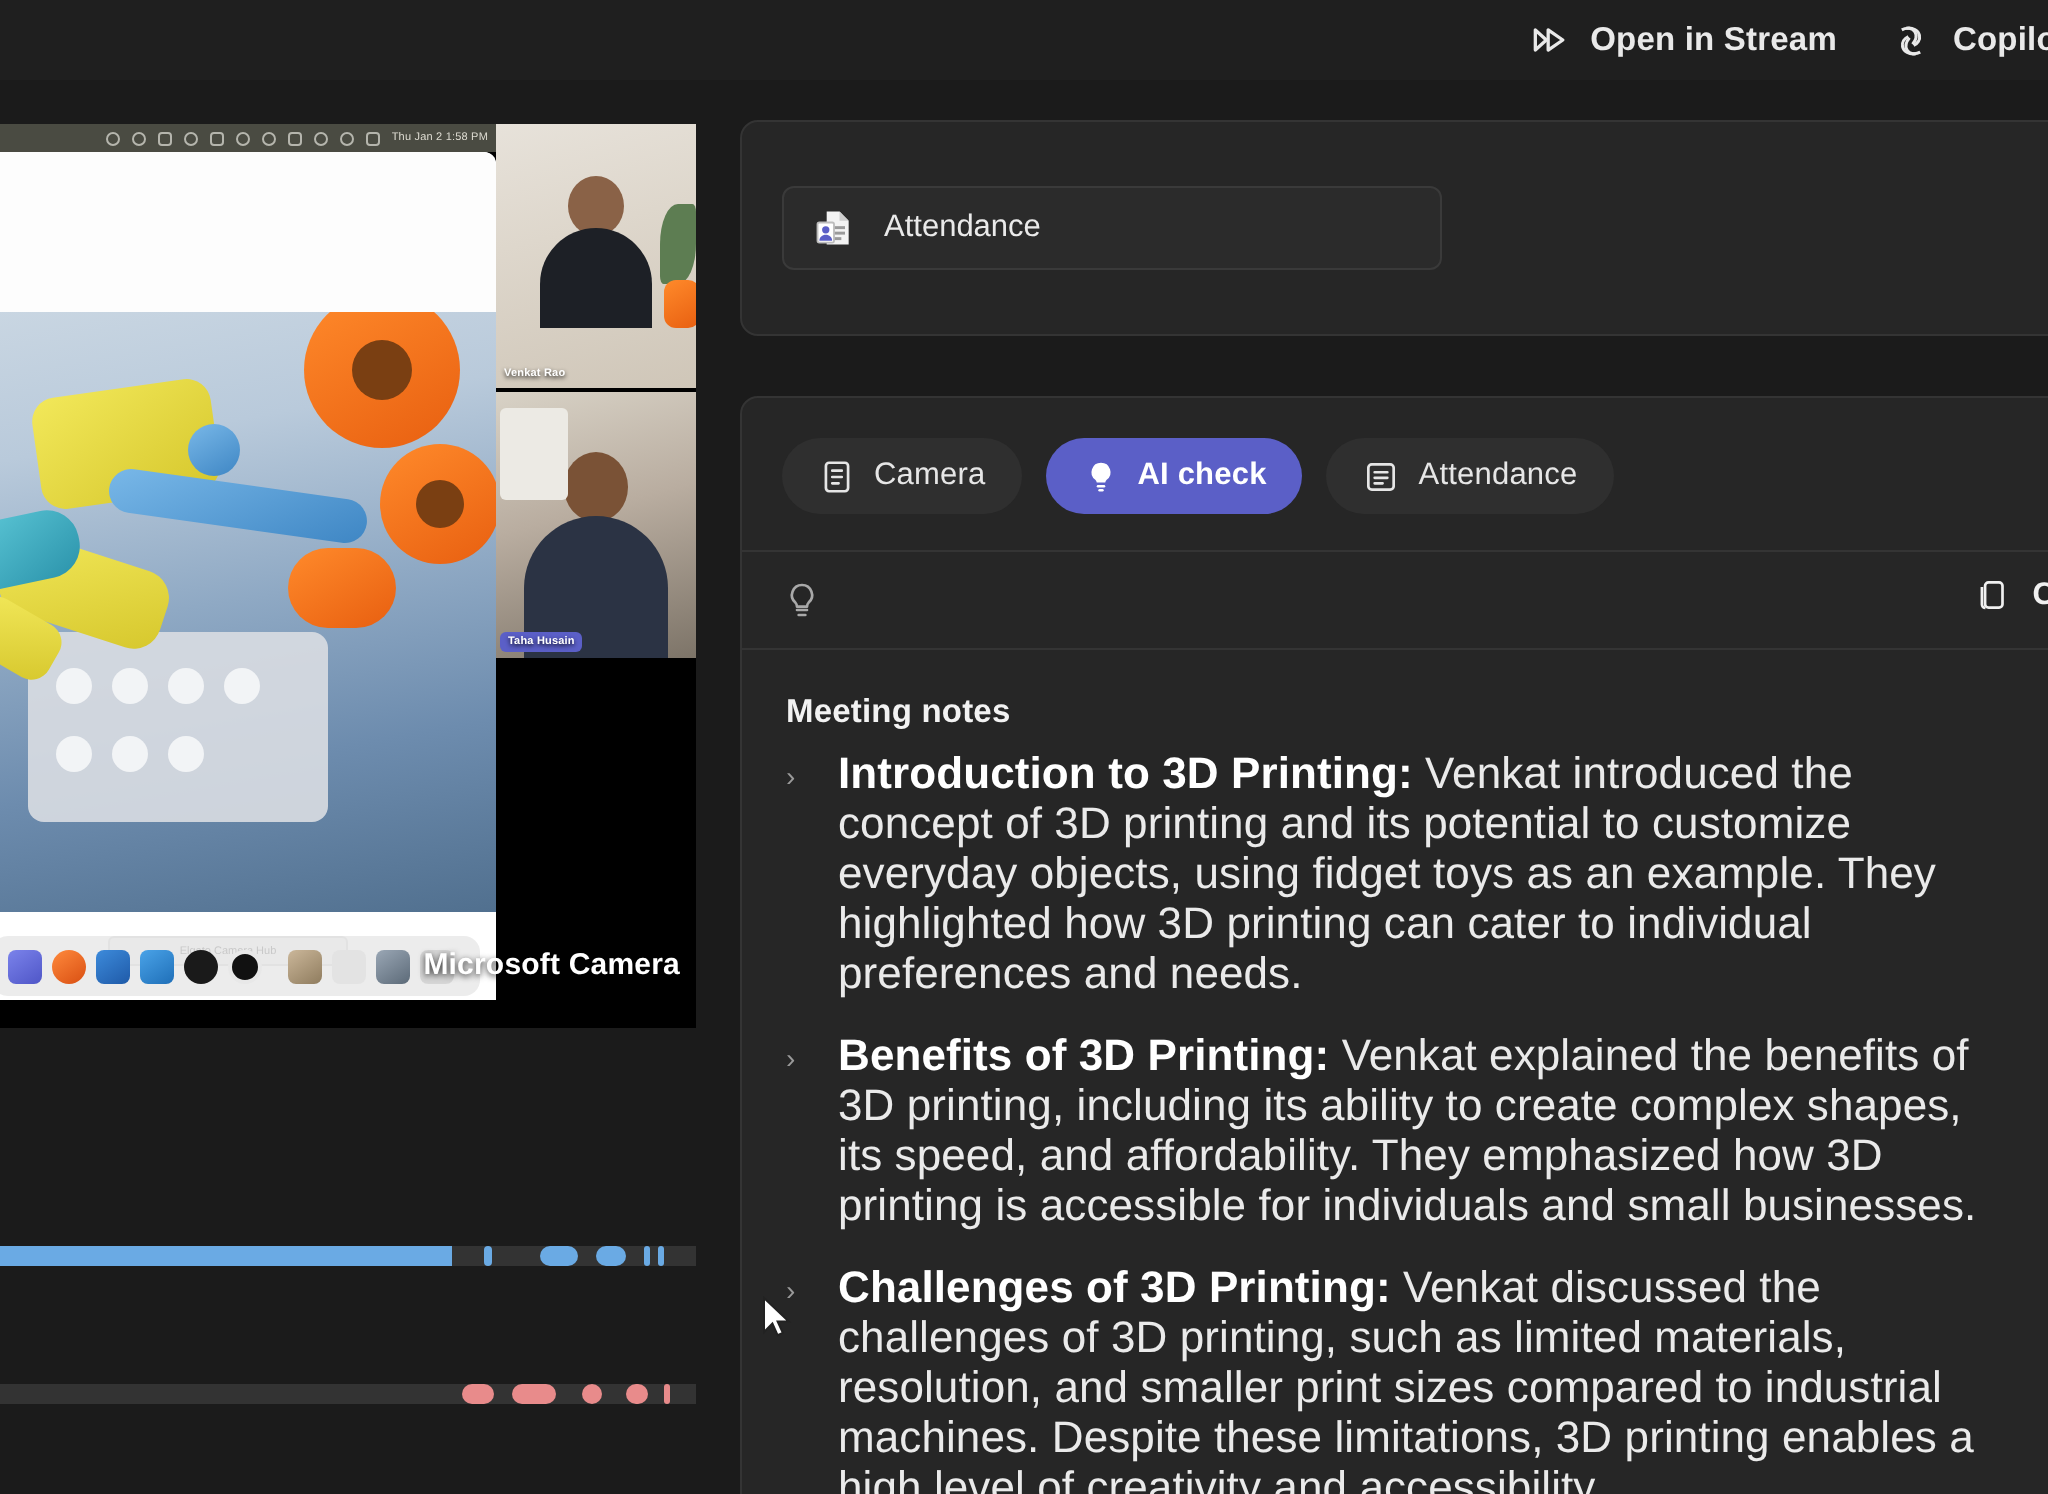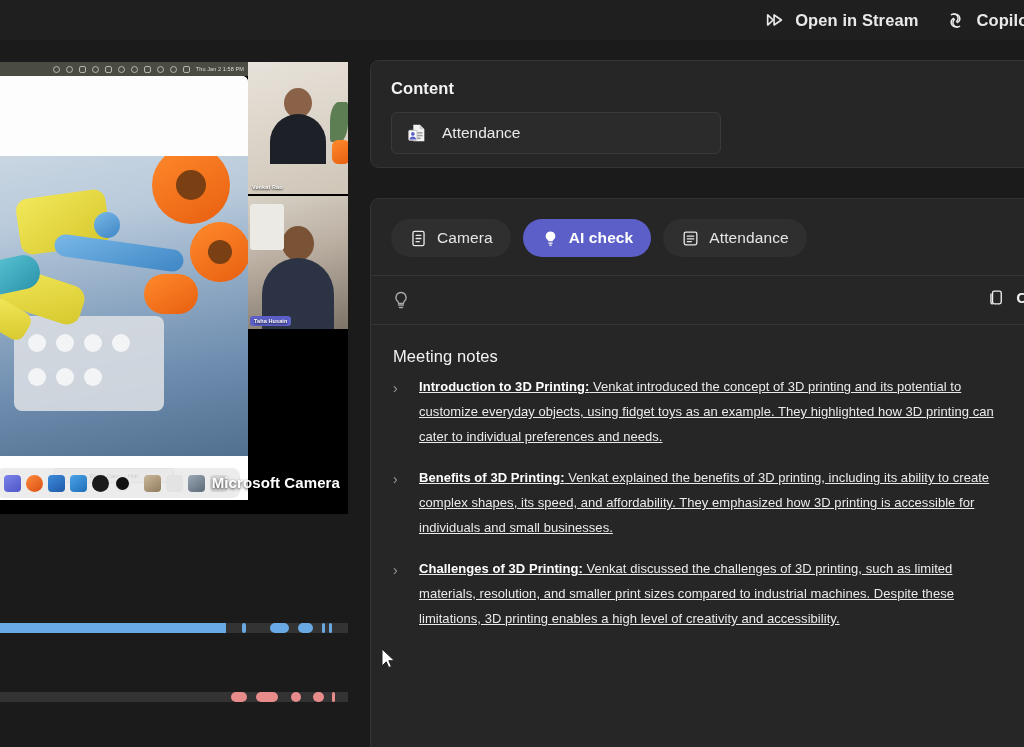--- a/index.html
+++ b/index.html
@@ -133,27 +133,26 @@
     display:flex; align-items:center; gap:12px; padding:14px 20px; position:relative;
   }
   .disclaim .txt{ font-size:15.5px; color:#a9a9a9; letter-spacing:.1px; }
   .copybtn{
     position:absolute; right:-14px; top:12px;
     display:flex; align-items:center; gap:10px;
     font-size:15.5px; font-weight:600; color:#f0f0f0;
     background:transparent; border:0; cursor:pointer; white-space:nowrap;
   }
   .notesbody{ padding:22px 22px 0 22px; }
-  .notes-h{ font-size:16.5px; font-weight:400; color:#f2f2f2; margin-bottom:8px; letter-spacing:.1px; }
+  .notes-h{ font-size:16.5px; font-weight:700; color:#f2f2f2; margin-bottom:8px; letter-spacing:.1px; }
   .bullet{ display:flex; gap:10px; margin-bottom:16px; }
   .chev{ flex:none; width:16px; padding-top:6px; color:#9a9a9a; font-size:14px; cursor:pointer; }
   .btxt{
-    font-size:13px; line-height:25px; color:#eaeaea; letter-spacing:.05px;
+    font-size:22px; line-height:25px; color:#eaeaea; letter-spacing:.05px;
     max-width:580px;
-    text-decoration:underline;
   }
   .btxt b{ font-weight:700; color:#fff; }
 
   .cursor{ position:absolute; left:381px; top:648px; width:16px; height:22px; pointer-events:none; }
 </style>
 </head>
 <body>
 
 <div id="app">
 
@@ -287,21 +286,20 @@
         <span class="tl-seg seg-pink" style="left: 90%; width: 3%;"></span>
         <span class="tl-seg seg-pink" style="left: 95.5%; width: 0.8%;"></span>
       </div>
   </div>
 
   <div class="bottomstrip"></div>
 
   <div class="rightpane">
 
     <div class="card card-content">
-      <div class="card-title">Content</div>
       <div class="attendrow">
         <span style="display:flex;">
           <svg width="22" height="22" viewBox="0 0 24 24">
             <path d="M8 3h7l5 5v13H8z" fill="#f3f3f3"></path>
             <path d="M15 3l5 5h-5z" fill="#cfcfcf"></path>
             <rect x="11" y="11" width="7" height="1.6" fill="#9a9a9a"></rect>
             <rect x="11" y="14" width="7" height="1.6" fill="#9a9a9a"></rect>
             <rect x="11" y="17" width="5" height="1.6" fill="#9a9a9a"></rect>
             <rect x="3" y="9" width="9" height="11" rx="1" fill="#ffffff" stroke="#bdbdbd" stroke-width="1"></rect>
             <circle cx="7.5" cy="13" r="2" fill="#5b5fc7"></circle>

